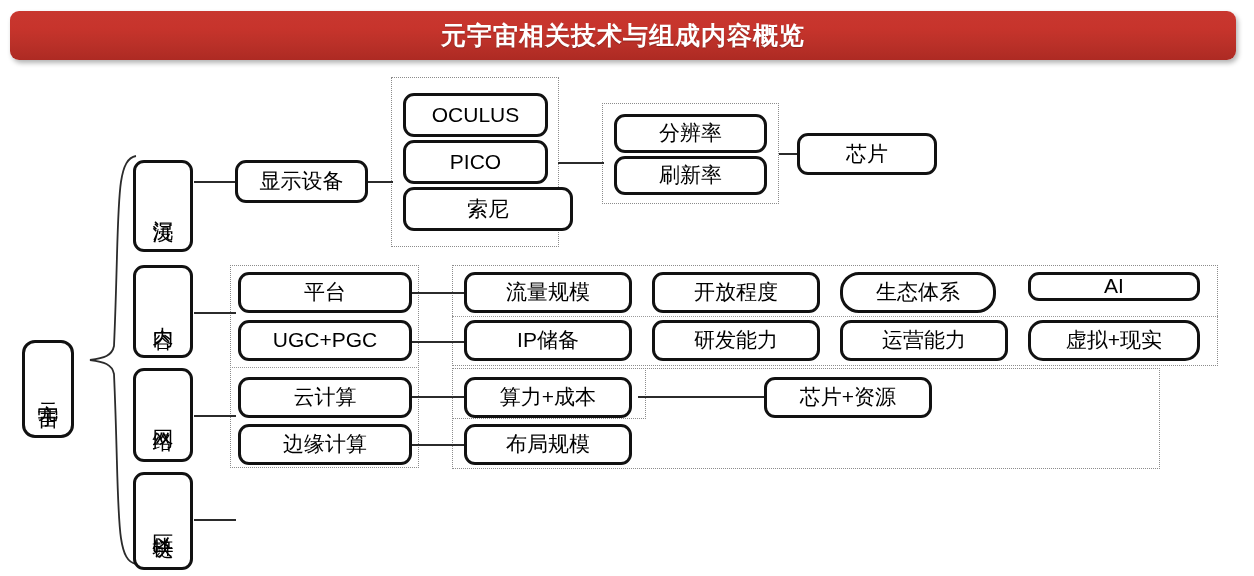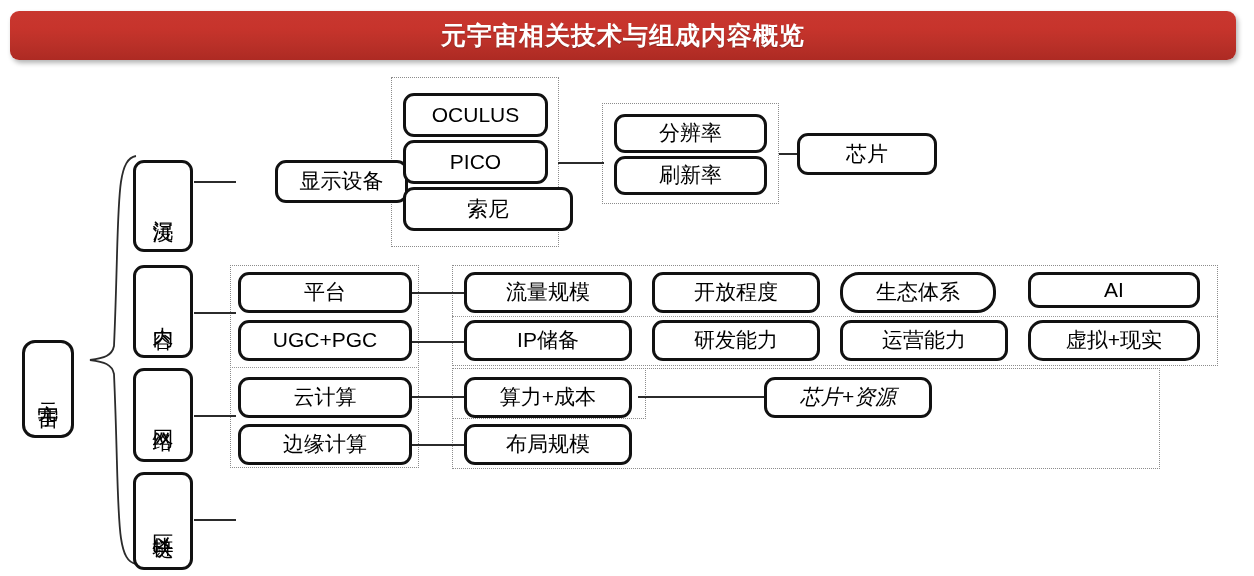--- a/index.html
+++ b/index.html
@@ -152,21 +152,21 @@
   <div class="node vert" style="left:133px;top:265px;width:60px;height:93px;">
     <span>内容</span>
   </div>
   <div class="node vert" style="left:133px;top:368px;width:60px;height:94px;">
     <span>网络</span>
   </div>
   <div class="node vert" style="left:133px;top:472px;width:60px;height:98px;">
     <span>区块链</span>
   </div>
 
-  <div class="node" style="left:235px;top:160px;width:133px;height:43px;margin-top:0;top:160px;margin-left:40px;">
+  <div class="node" style="left:235px;top:160px;width:133px;height:43px;margin-top:0;top:160px;">
     <span>显示设备</span>
   </div>
 
   <div class="node" style="left:403px;top:93px;width:145px;height:44px;">
     <span>OCULUS</span>
   </div>
   <div class="node" style="left:403px;top:140px;width:145px;height:44px;">
     <span>PICO</span>
   </div>
   <div class="node" style="left:403px;top:187px;width:170px;height:44px;">
@@ -193,21 +193,21 @@
 
   <div class="node" style="left:464px;top:272px;width:168px;height:41px;">
     <span>流量规模</span>
   </div>
   <div class="node" style="left:652px;top:272px;width:168px;height:41px;">
     <span>开放程度</span>
   </div>
   <div class="node" style="left:840px;top:272px;width:156px;height:41px;border-radius:19px;">
     <span>生态体系</span>
   </div>
-  <div class="node" style="left:1028px;top:272px;width:172px;height:36px;">
+  <div class="node" style="left:1028px;top:272px;width:172px;height:29px;">
     <span>AI</span>
   </div>
 
   <div class="node" style="left:464px;top:320px;width:168px;height:41px;">
     <span>IP储备</span>
   </div>
   <div class="node" style="left:652px;top:320px;width:168px;height:41px;">
     <span>研发能力</span>
   </div>
   <div class="node" style="left:840px;top:320px;width:168px;height:41px;">
@@ -224,18 +224,18 @@
     <span>边缘计算</span>
   </div>
 
   <div class="node" style="left:464px;top:377px;width:168px;height:41px;">
     <span>算力+成本</span>
   </div>
   <div class="node" style="left:464px;top:424px;width:168px;height:41px;">
     <span>布局规模</span>
   </div>
 
-  <div class="node" style="left:764px;top:377px;width:168px;height:41px;font-style:italic;">
+  <div class="node" style="left:764px;top:377px;width:168px;height:41px;">
     <span>芯片+资源</span>
   </div>
 
 
 </div>
 
 </body></html>

